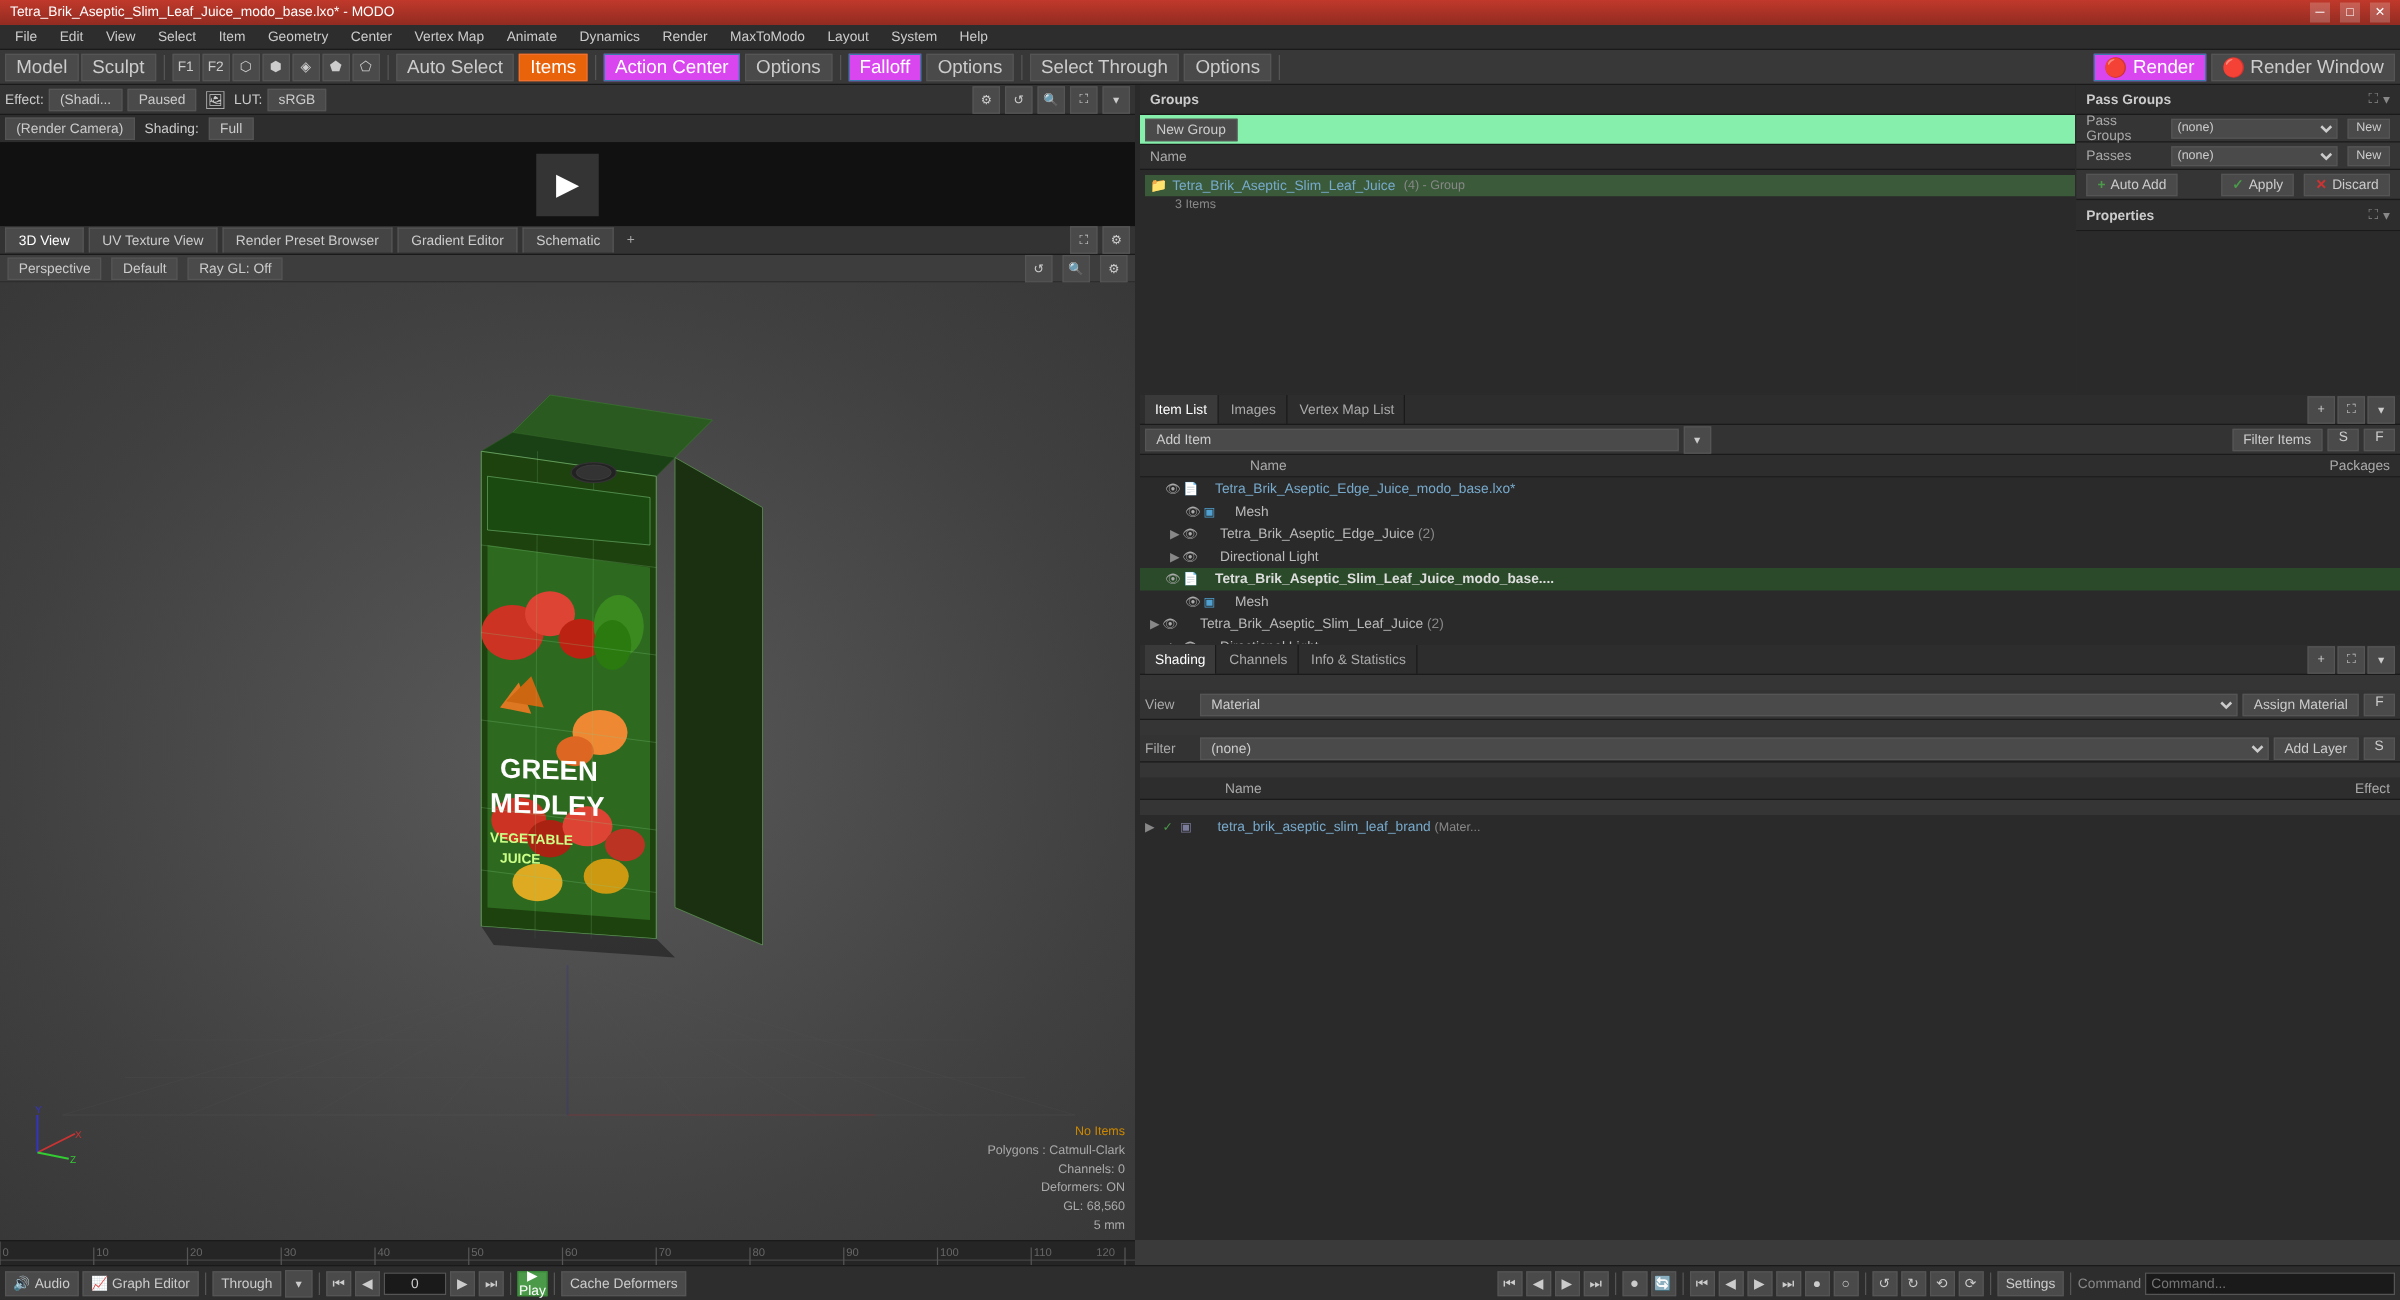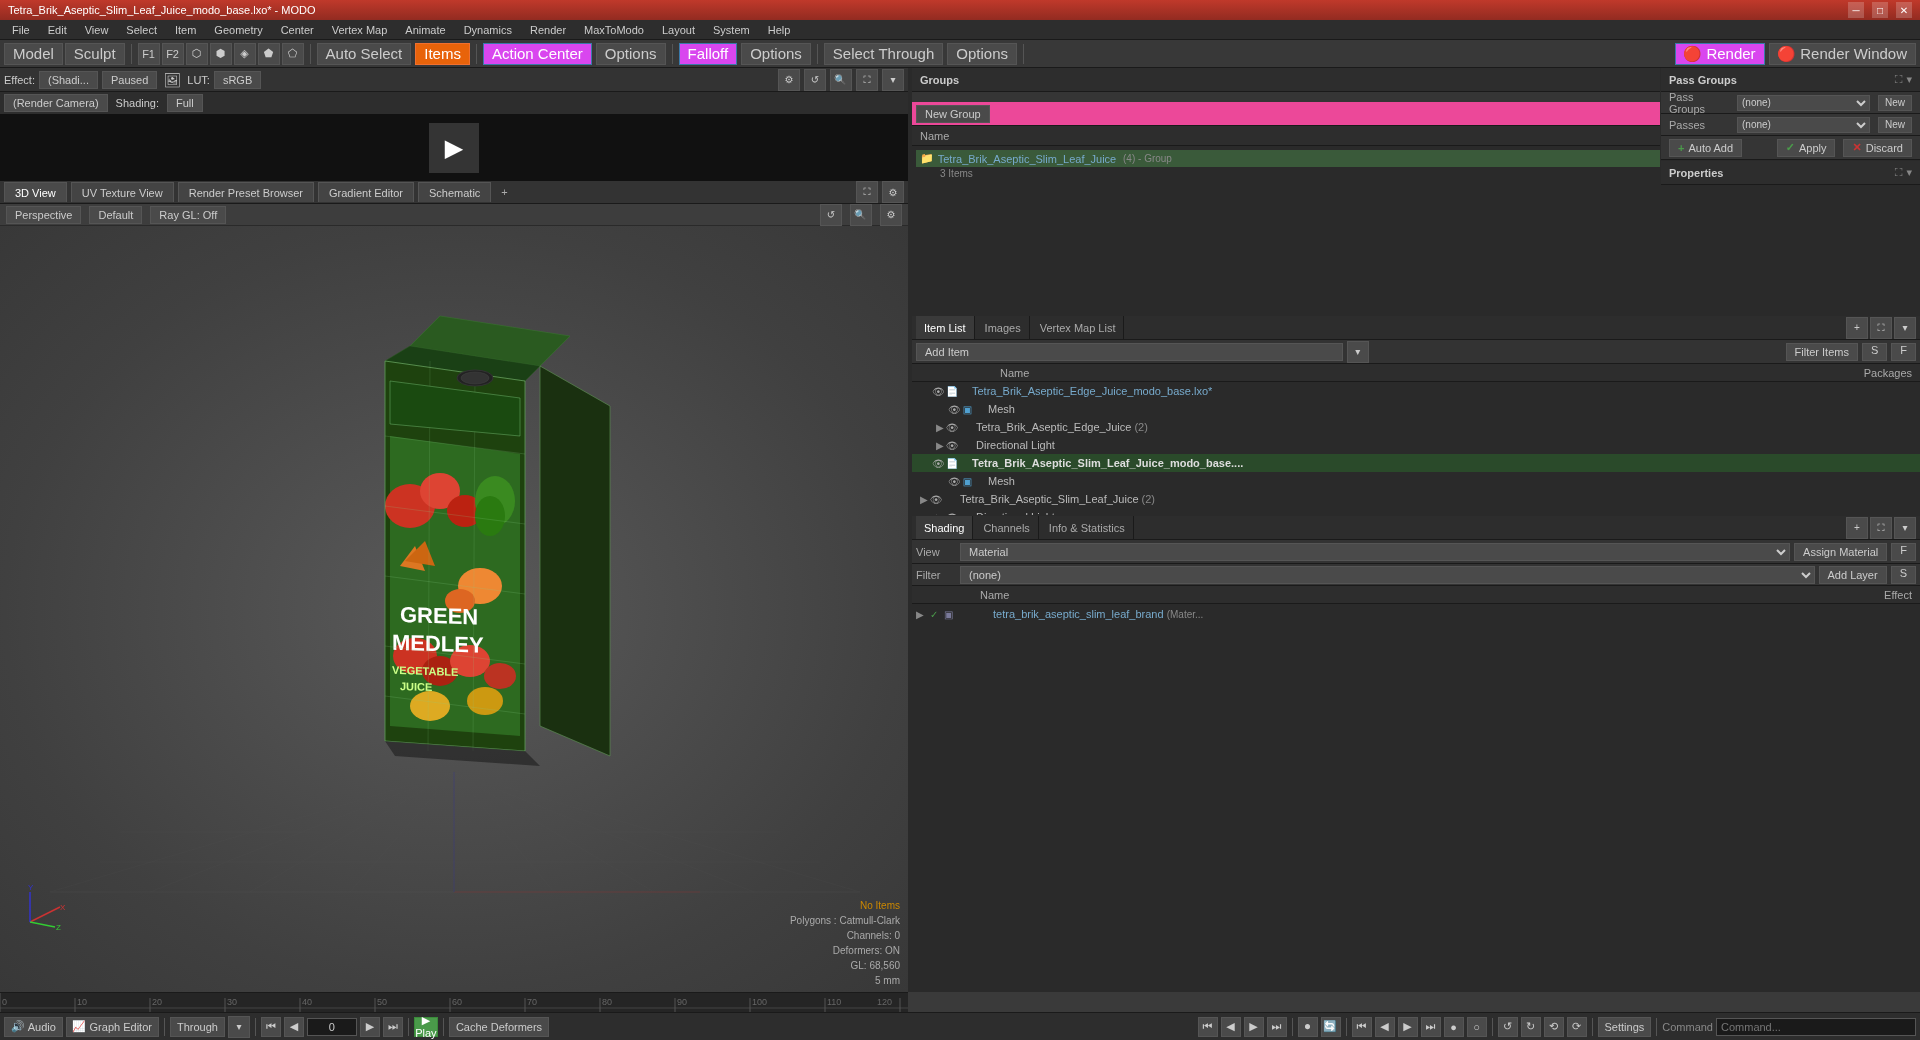--- a/index.html
+++ b/index.html
@@ -229,27 +229,26 @@
       justify-content: space-between;
       padding: 0 8px;
       border-bottom: 1px solid #1a1a1a;
     }
     .section-title { color: #ccc; font-size: 11px; font-weight: bold; }
     .header-icons { display: flex; gap: 4px; }
     .header-icon { color: #888; cursor: pointer; font-size: 12px; }
 
     #groups-toolbar {
       height: 24px;
-      background: #ec4899;
+      background: #86efac;
       display: flex;
       align-items: center;
       padding: 0 4px;
       gap: 4px;
       border-bottom: 1px solid #1a1a1a;
-      margin-top: 10px;
     }
     .groups-btn {
       height: 18px;
       padding: 0 8px;
       background: #4a4a4a;
       border: 1px solid #555;
       color: #ccc;
       font-size: 11px;
       cursor: pointer;
     }
@@ -438,21 +437,21 @@
       background: #2a2a2a;
       overflow-y: auto;
     }
     .shading-row {
       display: flex;
       align-items: center;
       padding: 2px 4px;
       height: 20px;
       cursor: pointer;
     }
-    .shading-name { flex: 1; color: #bbb; font-size: 11px; margin-left: 19px; }
+    .shading-name { flex: 1; color: #bbb; font-size: 11px; }
     .shading-name span.mat { color: #7ac; }
     .shading-effect { color: #888; font-size: 11px; }
 
     
     #pass-groups-panel {
       position: absolute;
       right: 12px;
       top: 68px;
       width: 248px;
       background: #353535;
@@ -1012,21 +1011,21 @@
         <div class="item-row" style="padding-left:24px;">
           <div class="item-icons">
             <span style="font-size:10px;color:#888;">▶</span>
             <span class="eye-icon">👁</span>
           </div>
           <div class="item-name">Directional Light</div>
         </div>
       </div>
     </div>
 
-    <div id="shading-section" style="flex:1; display:flex; flex-direction:column;">
+    <div id="shading-section" style="flex:1; display:flex; flex-direction:column;gap:12px;">
       <div id="shading-header">
         <div class="panel-tab active">Shading</div>
         <div class="panel-tab">Channels</div>
         <div class="panel-tab">Info &amp; Statistics</div>
         <div style="flex:1;"></div>
         <span class="toolbar-icon-btn" style="font-size:10px;">+</span>
         <span class="toolbar-icon-btn" style="font-size:10px;">⛶</span>
         <span class="toolbar-icon-btn" style="font-size:10px;">▾</span>
       </div>
       <div id="shading-toolbar">

